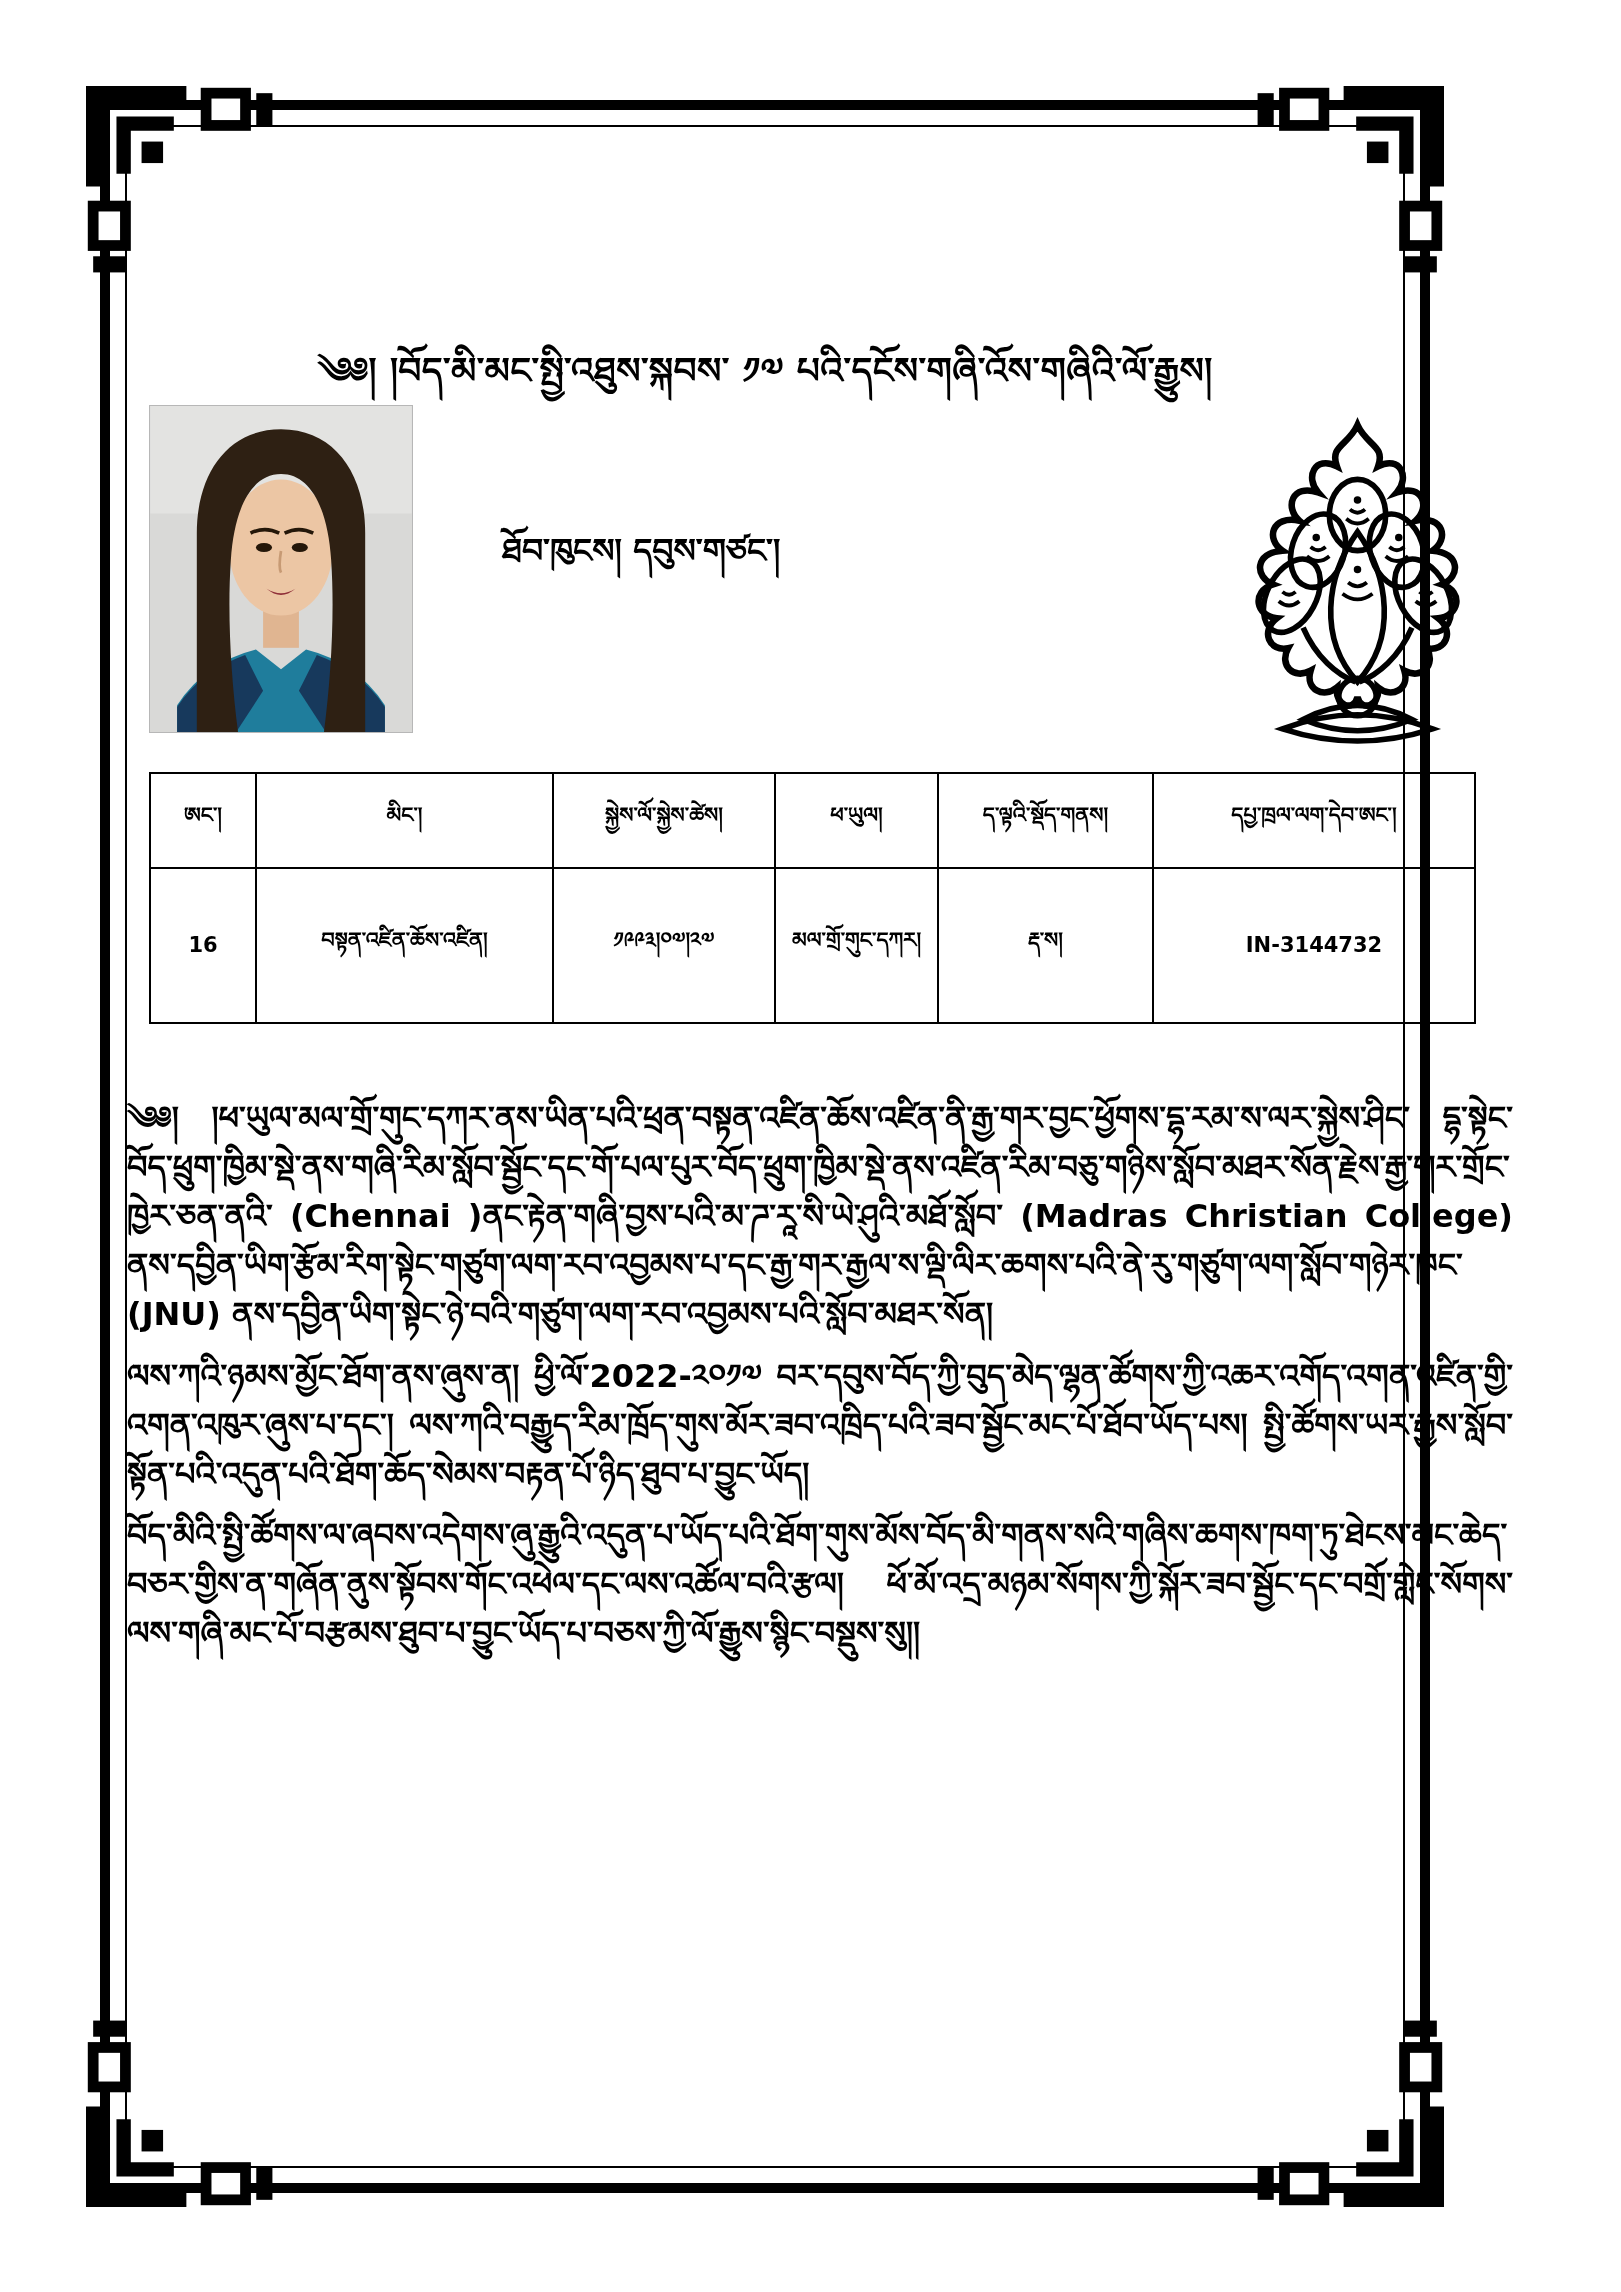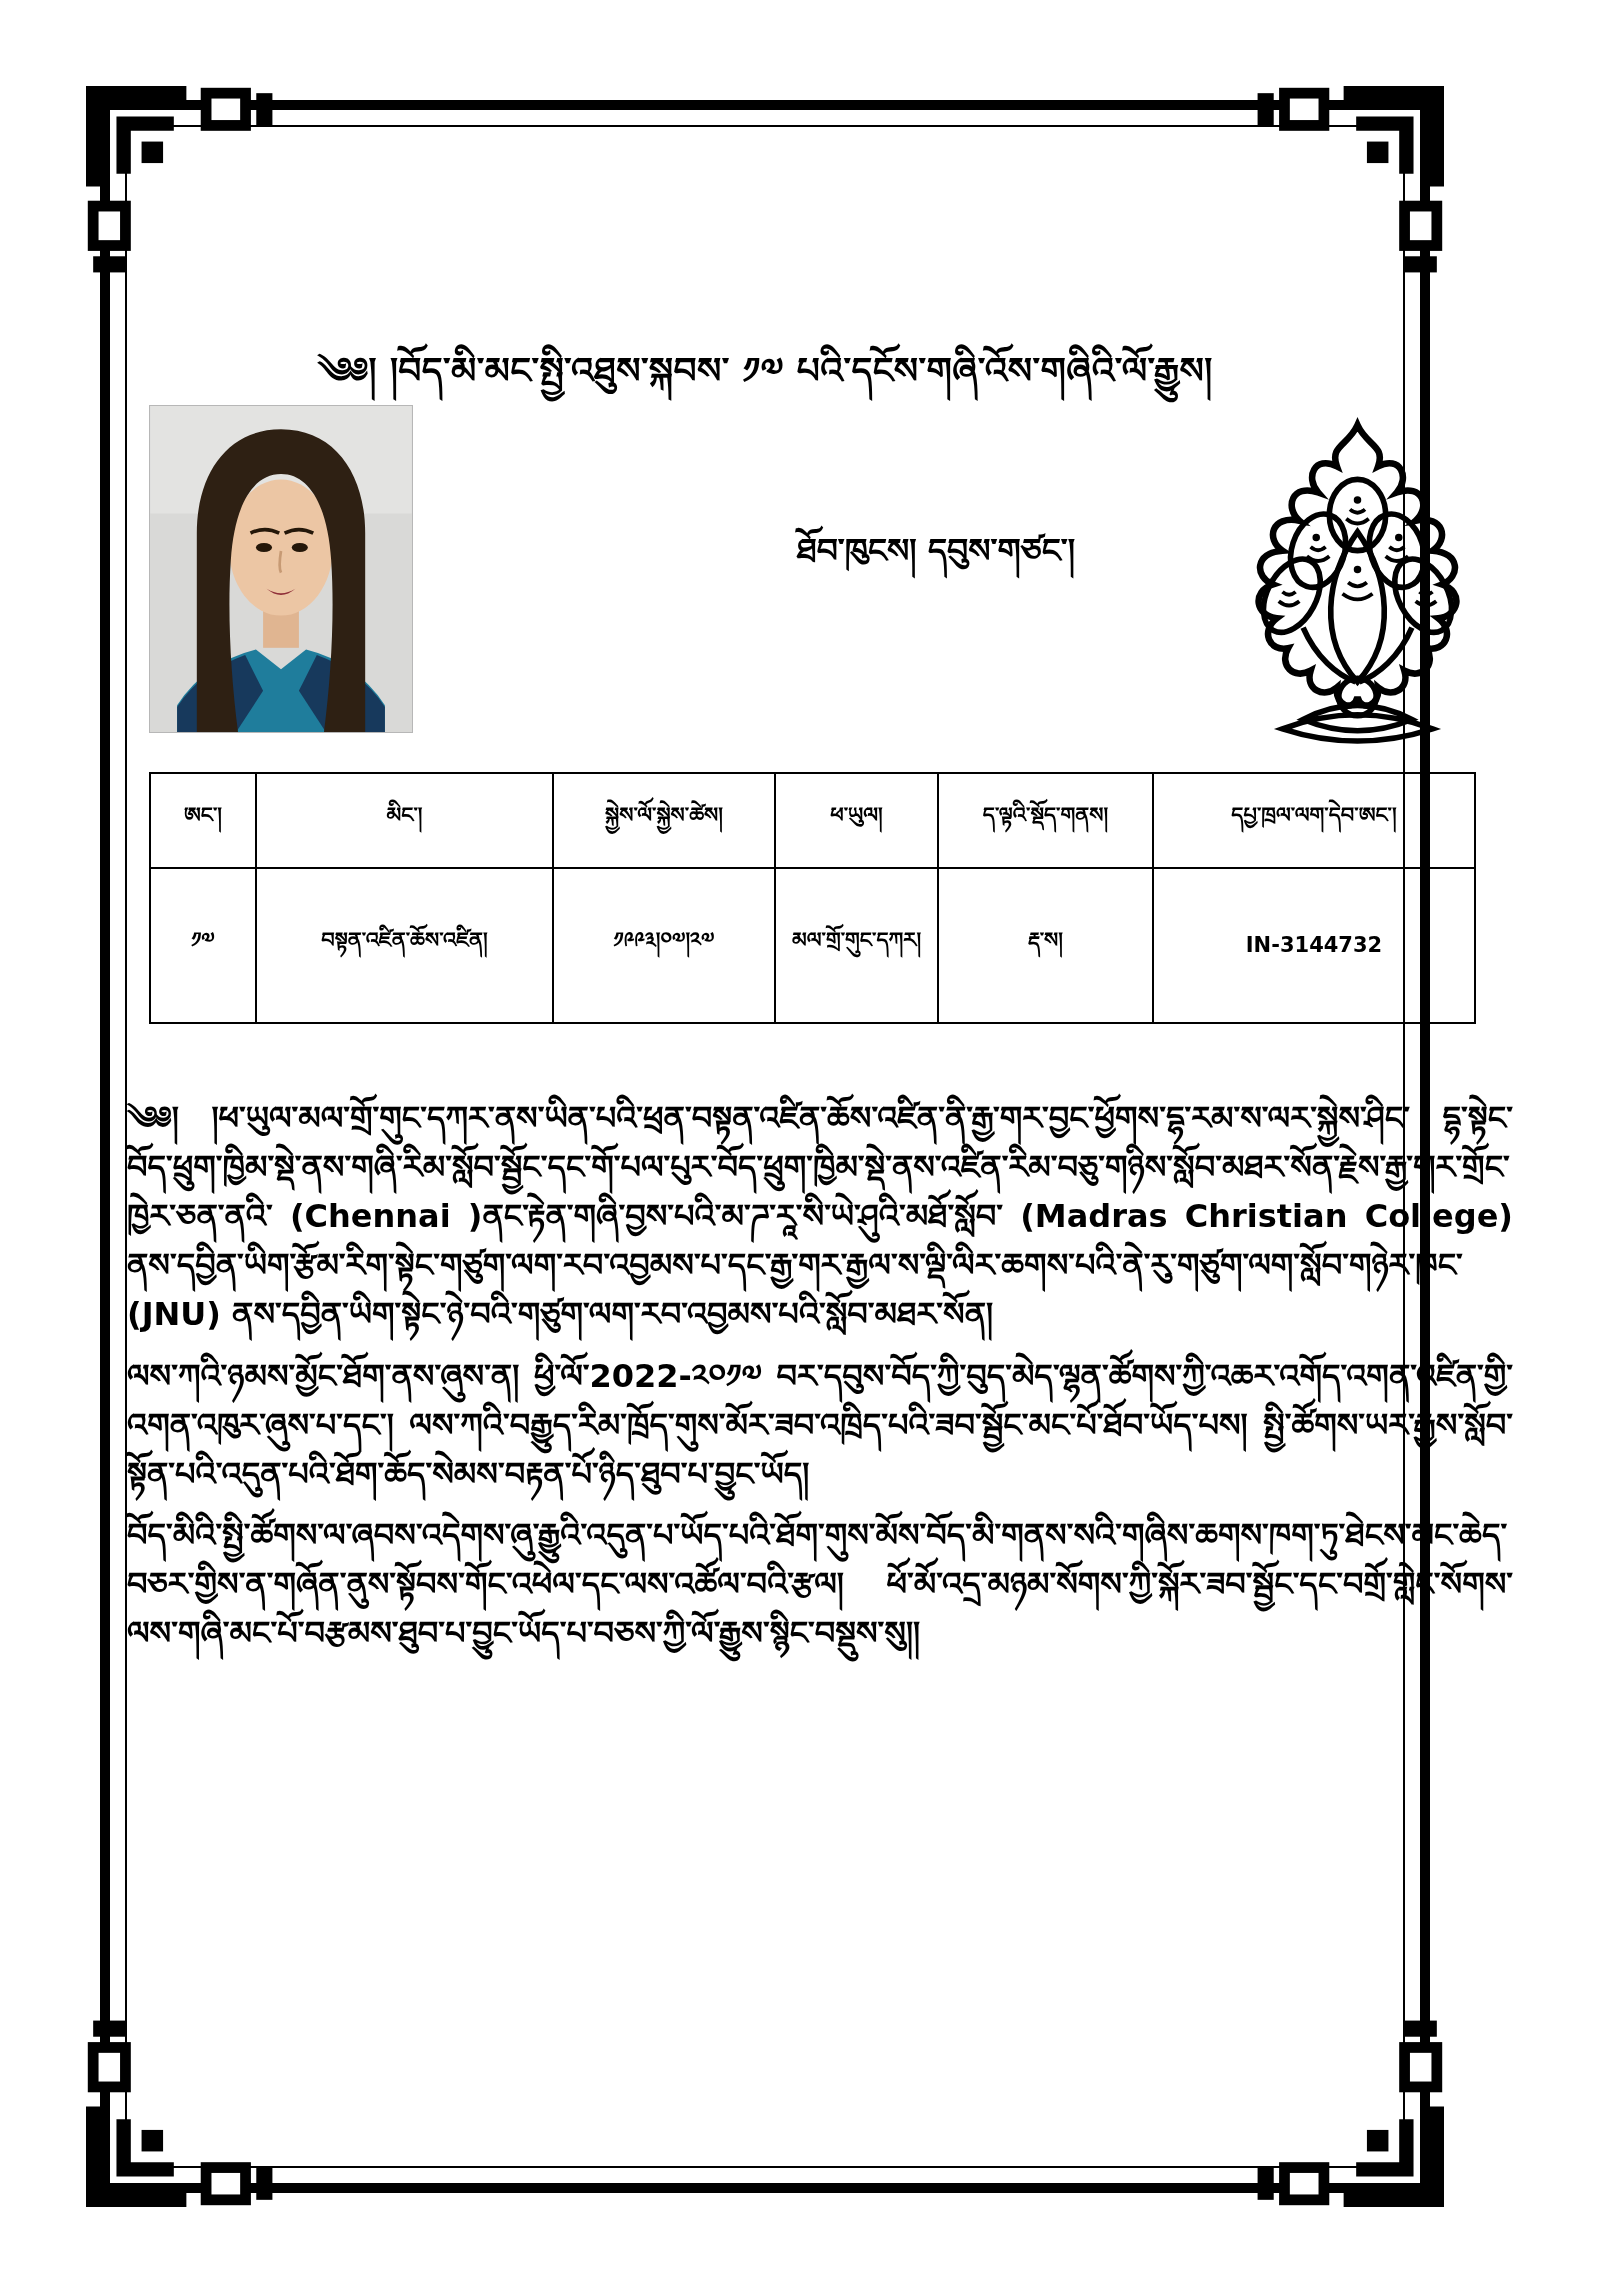--- a/index.html
+++ b/index.html
@@ -20,21 +20,21 @@
   .corner.br{right:86px;bottom:86px;transform:rotate(180deg);}
   .corner.bl{left:86px;bottom:86px;transform:rotate(270deg);}
 
   .doc-title{
     position:absolute;left:197px;right:197px;top:346px;
     text-align:center;font-size:36px;font-weight:bold;line-height:50px;
     letter-spacing:0.4px;
   }
   .constituency{
     position:absolute;left:502px;width:573px;top:514px;
-    text-align:right;font-size:33px;font-weight:bold;
+    text-align:left;font-size:33px;font-weight:bold;
   }
   .photo{
     position:absolute;left:149px;top:405px;width:262px;height:326px;
     border:0.9px solid #b7b7b7;overflow:hidden;background:#d9d9d7;
   }
   .photo svg{width:100%;height:100%;display:block;}
   .emblem{
     position:absolute;left:1216px;top:410px;width:283px;height:347px;
   }
   .emblem svg{width:100%;height:100%;display:block;}
@@ -218,21 +218,21 @@
     <tbody>
         <tr class="hdr">
       <th>ཨང་།</th>
       <th>མིང་།</th>
       <th>སྐྱེས་ལོ་སྐྱེས་ཚེས།</th>
       <th>ཕ་ཡུལ།</th>
       <th>ད་ལྟའི་སྡོད་གནས།</th>
       <th>དཔྱ་ཁྲལ་ལག་དེབ་ཨང་།</th>
     </tr>
     <tr class="val">
-      <td>༡༧</td>
+      <td>16</td>
       <td>བསྟན་འཛིན་ཆོས་འཛིན།</td>
       <td>༡༩༩༣།༠༧།༢༧</td>
       <td>མལ་གྲོ་གུང་དཀར།</td>
       <td>རྡ་ས།</td>
       <td>IN-3144732</td>
     </tr>
   </tbody>
     </table>
 
   <div class="body-text">

